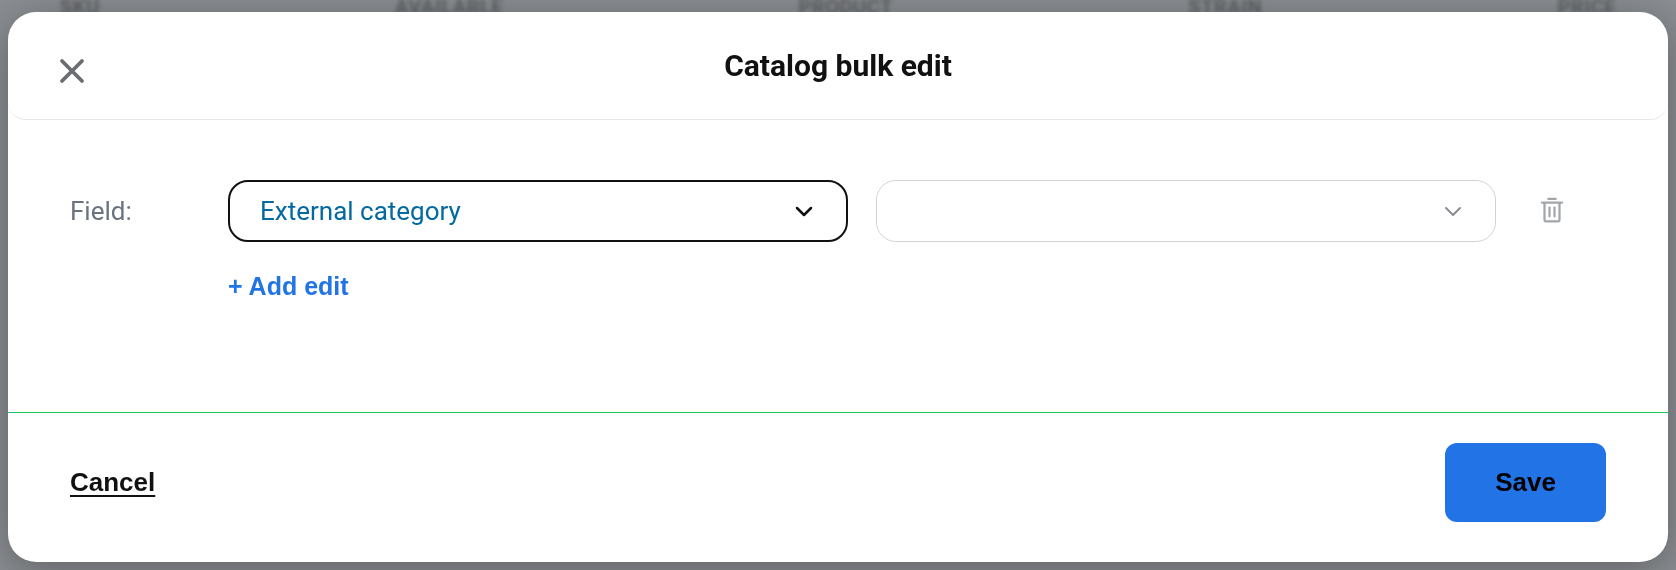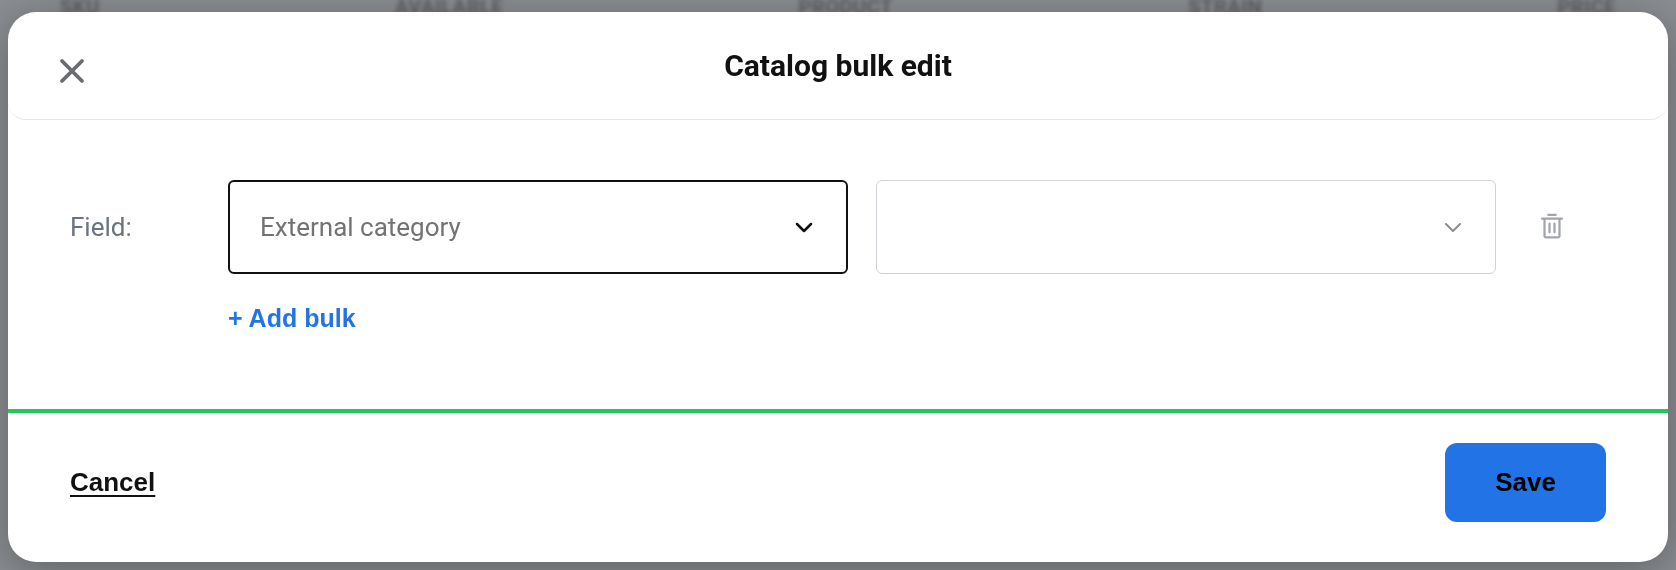--- a/index.html
+++ b/index.html
@@ -72,48 +72,48 @@
       stroke-width: 3;
     }
     .modal-title {
       font-size: 30px;
       font-weight: 700;
       color: #111;
     }
     .modal-body {
       flex: 1;
       padding: 60px 54px 40px 62px;
-      border-bottom: 4px solid #22c55e;
+      border-bottom: 1px solid #22c55e;
     }
     .field-row {
       display: flex;
       align-items: center;
       gap: 28px;
     }
     .field-label {
       font-size: 26px;
       color: #6b7280;
       width: 130px;
       flex-shrink: 0;
     }
     .select-wrap {
       position: relative;
       flex-shrink: 0;
     }
     .select-field {
-      height: 94px;
-      border-radius: 6px;
+      height: 62px;
+      border-radius: 20px;
       background: #fff;
       display: flex;
       align-items: center;
       justify-content: space-between;
       padding: 0 30px;
       cursor: pointer;
       font-size: 26px;
-      color: #737373;
+      color: #0369a1;
     }
     .select-primary {
       width: 620px;
       border: 2.5px solid #111;
     }
     .select-secondary {
       width: 620px;
       border: 1.5px solid #cfd3d8;
     }
     .chevron {
@@ -237,21 +237,21 @@
       <button class="trash-btn">
         <span>
           <svg viewBox="0 0 24 24">
               <path d="M4 6 H20 M9 3 H15 M6 6 V20 a1 1 0 0 0 1 1 H17 a1 1 0 0 0 1 -1 V6 M10 10 V17 M14 10 V17" stroke-linecap="round" stroke-linejoin="round"></path>
             </svg>
         </span>
       </button>
     </div>
 
     <div class="add-field-row">
-      <button class="add-field-btn">+ Add bulk</button>
+      <button class="add-field-btn">+ Add edit</button>
     </div>
   </div>
 
   <div class="modal-footer">
     <button class="cancel-btn">Cancel</button>
     <button class="save-btn">Save</button>
   </div>
 </div>
 
 </body></html>

